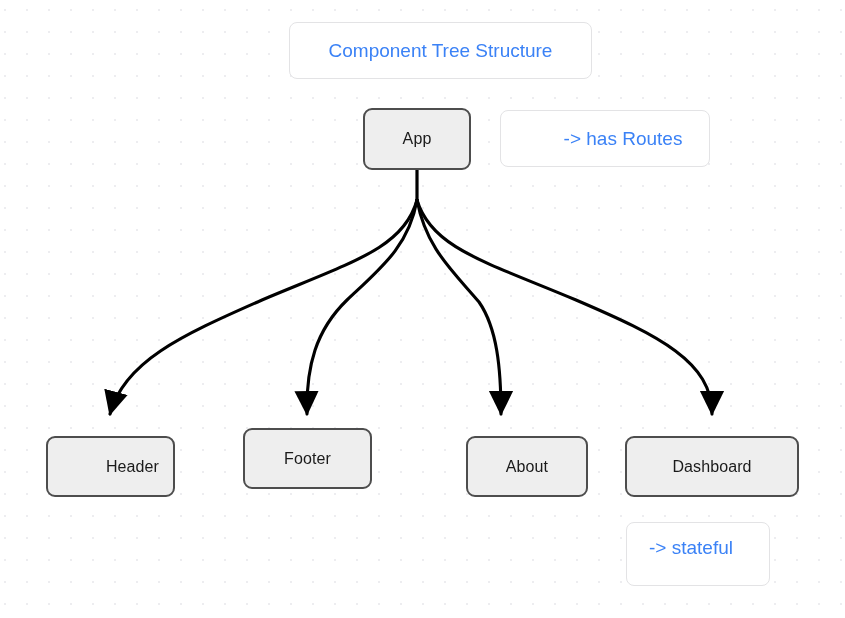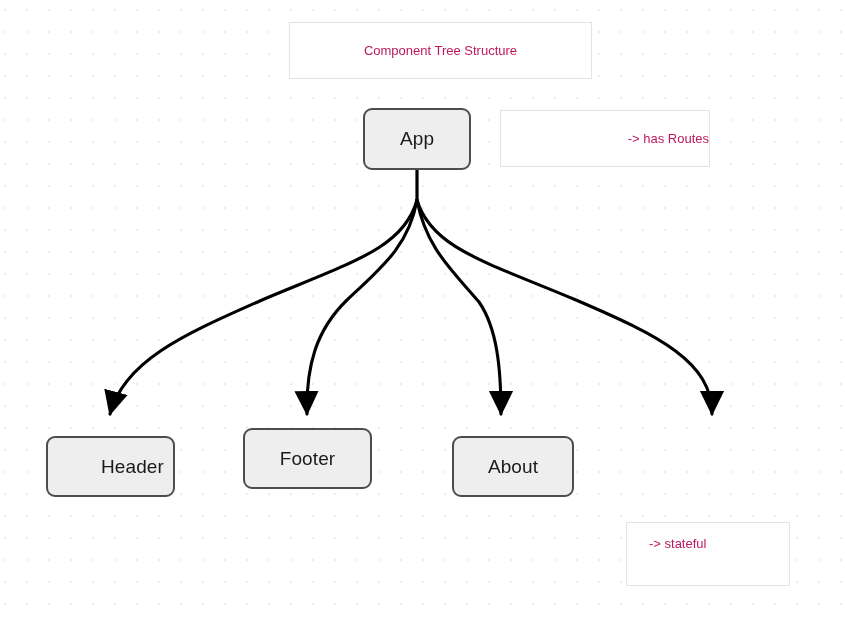--- a/index.html
+++ b/index.html
@@ -35,60 +35,60 @@
   .node {
     position: absolute;
     box-sizing: border-box;
     background: #eeeeee;
     border: 2.4px solid #4d4d4d;
     border-radius: 9px;
     display: flex;
     align-items: center;
     justify-content: center;
     color: #1a1a1a;
-    font-size: 19px;
+    font-size: 16px;
     letter-spacing: 0.1px;
     z-index: 3;
   }
 
   
   .note {
     position: absolute;
     box-sizing: border-box;
     background: #ffffff;
     border: 1.1px solid #e3e3e5;
-    border-radius: 0;
+    border-radius: 8px;
     display: flex;
     align-items: center;
-    color: #be185d;
-    font-size: 13px;
+    color: #3b82f6;
+    font-size: 19px;
     z-index: 3;
   }
   .note.center {
     justify-content: center;
   }
   .note.left {
-    justify-content: flex-end;
+    justify-content: center;
     padding-left: 36px;
   }
   .note.wrap {
     display: block;
     padding: 11px 0 0 22px;
     line-height: 1.5;
   }
 
   
   #note-title     { left: 289px; top: 22px;  width: 303px; height: 57px; }
   #node-app       { left: 363px; top: 108px; width: 108px; height: 62px; }
   #note-routes    { left: 500px; top: 110px; width: 210px; height: 57px; }
   #node-header    { left: 46px;  top: 436px; width: 129px; height: 61px; padding-left: 44px; }
   #node-footer    { left: 243px; top: 428px; width: 129px; height: 61px; }
-  #node-about     { left: 452px; top: 436px; width: 122px; height: 61px; }
+  #node-about     { left: 466px; top: 436px; width: 122px; height: 61px; }
   #node-dashboard { left: 625px; top: 436px; width: 174px; height: 61px; }
-  #note-stateful  { left: 626px; top: 522px; width: 164px; height: 64px; }
+  #note-stateful  { left: 626px; top: 522px; width: 144px; height: 64px; }
 </style>
 </head>
 <body>
 
 <div id="canvas">
 
   <svg id="edges" viewBox="0 0 845 618" xmlns="http://www.w3.org/2000/svg">
     <defs>
       <marker id="arrowhead" markerWidth="9" markerHeight="9" refX="7.4" refY="4.5" orient="auto" markerUnits="strokeWidth">
         <path d="M 0 0.6 L 8 4.5 L 0 8.4 z" fill="#000000"></path>
@@ -123,18 +123,21 @@
   </div>
 
   <div class="node" id="node-footer">
     <span>Footer</span>
   </div>
 
   <div class="node" id="node-about">
     <span>About</span>
   </div>
 
+  <div class="node" id="node-dashboard">
+    <span>Dashboard</span>
+  </div>
 
   <div class="note wrap" id="note-stateful">
     <div>-&gt; stateful</div>
   </div>
 
 </div>
 
 </body></html>

